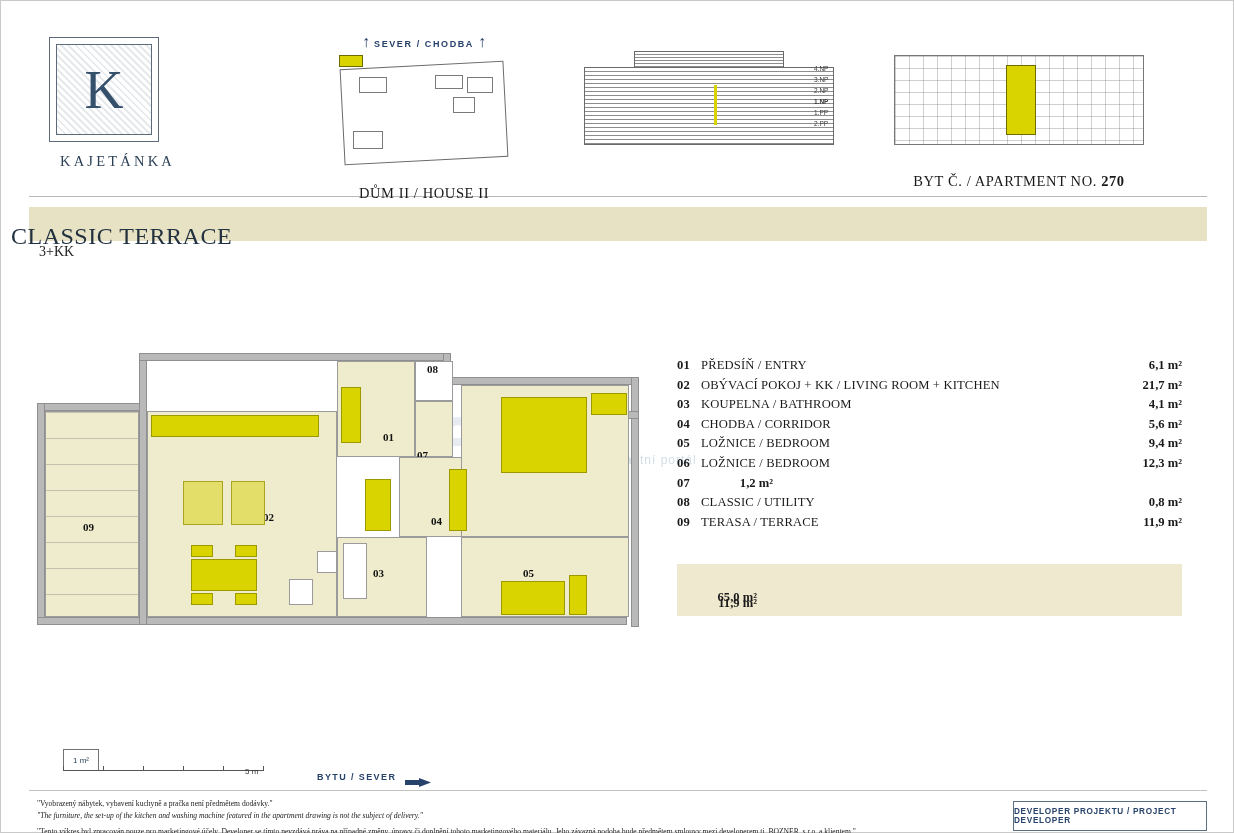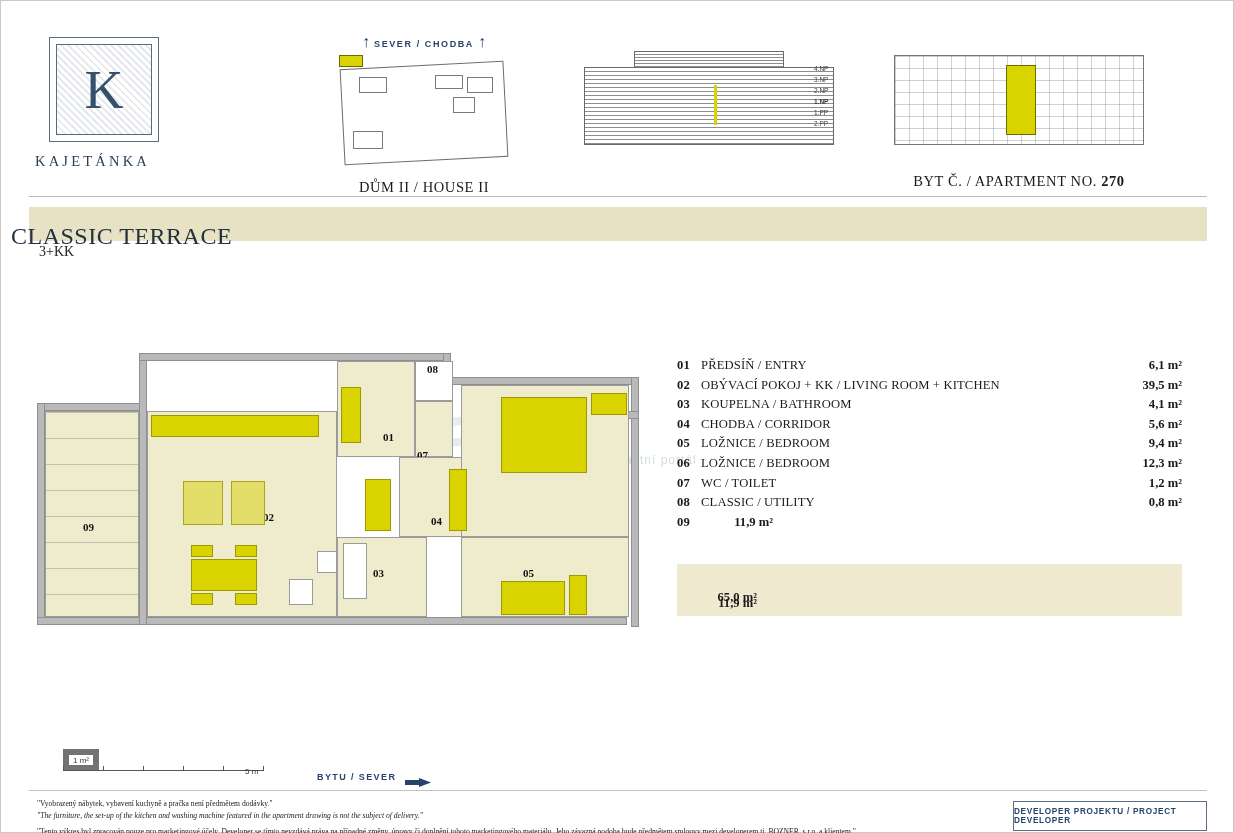--- a/index.html
+++ b/index.html
@@ -31,21 +31,21 @@
     position:absolute; left:6px; top:6px; right:6px; bottom:6px;
     border:1px solid #5c6b7a;
     display:flex; align-items:center; justify-content:center;
     color:#35506b;
     font-size:54px; font-family:"Liberation Serif", serif;
     background:
       repeating-linear-gradient(45deg, rgba(53,80,107,.12) 0 2px, rgba(255,255,255,0) 2px 5px);
   }
   .logo-name {
     position:absolute; left:6px; top:138px; width:140px;
-    text-align:left;
+    text-align:right;
     font-size:14.5px; letter-spacing:3.2px; color:#2b3f55;
     font-family:"Liberation Serif", serif;
   }
 
   .hdr-col { position:absolute; text-align:center; }
   .hdr-caption {
     font-size:14.5px; letter-spacing:.6px; font-family:"Liberation Serif", serif;
     white-space:nowrap;
   }
   .hdr-caption b { font-weight:bold; }
@@ -174,21 +174,21 @@
   .wm2 {
     position:absolute; left:600px; top:452px;
     font-size:12px; color:rgba(140,170,190,.4);
     font-family:"Liberation Sans", sans-serif; letter-spacing:1px;
     pointer-events:none;
   }
 
   
   .scalebox {
     position:absolute; left:62px; top:748px; width:36px; height:22px;
-    border:6px solid #737373;
+    border:1px solid #737373;
     display:flex; align-items:center; justify-content:center;
     font-size:8px; color:#2b3f55; font-family:"Liberation Sans", sans-serif;
   }
   .scale-line {
     position:absolute; left:62px; top:769px; width:200px; height:1px; background:#555;
   }
   .scale-tick { position:absolute; width:1px; height:5px; background:#555; top:765px; }
   .scale-5m {
     position:absolute; left:244px; top:766px; font-size:8px;
     font-family:"Liberation Sans", sans-serif; color:#333;
@@ -239,21 +239,21 @@
       </div>
       <div class="keyplan">
         <div class="kp-shape"></div>
         <div class="kp-room" style="left:20px;top:22px;width:28px;height:16px;"></div>
         <div class="kp-high" style="left:62px;top:20px;width:24px;height:12px;"></div>
         <div class="kp-room" style="left:96px;top:20px;width:28px;height:14px;"></div>
         <div class="kp-room" style="left:128px;top:22px;width:26px;height:16px;"></div>
         <div class="kp-room" style="left:14px;top:76px;width:30px;height:18px;"></div>
         <div class="kp-room" style="left:114px;top:42px;width:22px;height:16px;"></div>
       </div>
-      <div class="hdr-caption" style="margin-top:14px;">DŮM II / HOUSE II</div>
+      <div class="hdr-caption" style="margin-top:20px;">DŮM II / HOUSE II</div>
     </div>
 
     <div class="hdr-col" style="left:530px; top:30px; width:300px;">
       <div class="elev">
         <div class="elev-roof"></div>
         <div class="elev-body"></div>
         <div class="elev-mark"></div>
         <div class="floor-list">
           <div>4.NP</div>
           <div>3.NP</div>
@@ -348,21 +348,21 @@
 
   <div class="legend">
     <div class="leg-row">
       <span class="leg-num">01</span>
       <span class="leg-name">PŘEDSÍŇ / ENTRY</span>
       <span class="leg-area">6,1 m²</span>
     </div>
     <div class="leg-row">
       <span class="leg-num">02</span>
       <span class="leg-name">OBÝVACÍ POKOJ + KK / LIVING ROOM + KITCHEN</span>
-      <span class="leg-area">39,5 m²</span>
+      <span class="leg-area">21,7 m²</span>
     </div>
     <div class="leg-row">
       <span class="leg-num">03</span>
       <span class="leg-name">KOUPELNA / BATHROOM</span>
       <span class="leg-area">4,1 m²</span>
     </div>
     <div class="leg-row">
       <span class="leg-num">04</span>
       <span class="leg-name">CHODBA / CORRIDOR</span>
       <span class="leg-area">5,6 m²</span>
@@ -372,30 +372,30 @@
       <span class="leg-name">LOŽNICE / BEDROOM</span>
       <span class="leg-area">9,4 m²</span>
     </div>
     <div class="leg-row">
       <span class="leg-num">06</span>
       <span class="leg-name">LOŽNICE / BEDROOM</span>
       <span class="leg-area">12,3 m²</span>
     </div>
     <div class="leg-row">
       <span class="leg-num">07</span>
-      <span class="leg-name">WC / TOILET</span>
       <span class="leg-area">1,2 m²</span>
     </div>
     <div class="leg-row">
       <span class="leg-num">08</span>
       <span class="leg-name">CLASSIC / UTILITY</span>
       <span class="leg-area">0,8 m²</span>
     </div>
     <div class="leg-row">
       <span class="leg-num">09</span>
+      <span class="leg-name">TERASA / TERRACE</span>
       <span class="leg-area">11,9 m²</span>
     </div>
   </div>
 
   <div class="totals">
     <div class="tot-row first">
       <span class="val">65,0 m²</span>
     </div>
     <div class="tot-row">
       <span class="val">11,9 m²</span>

